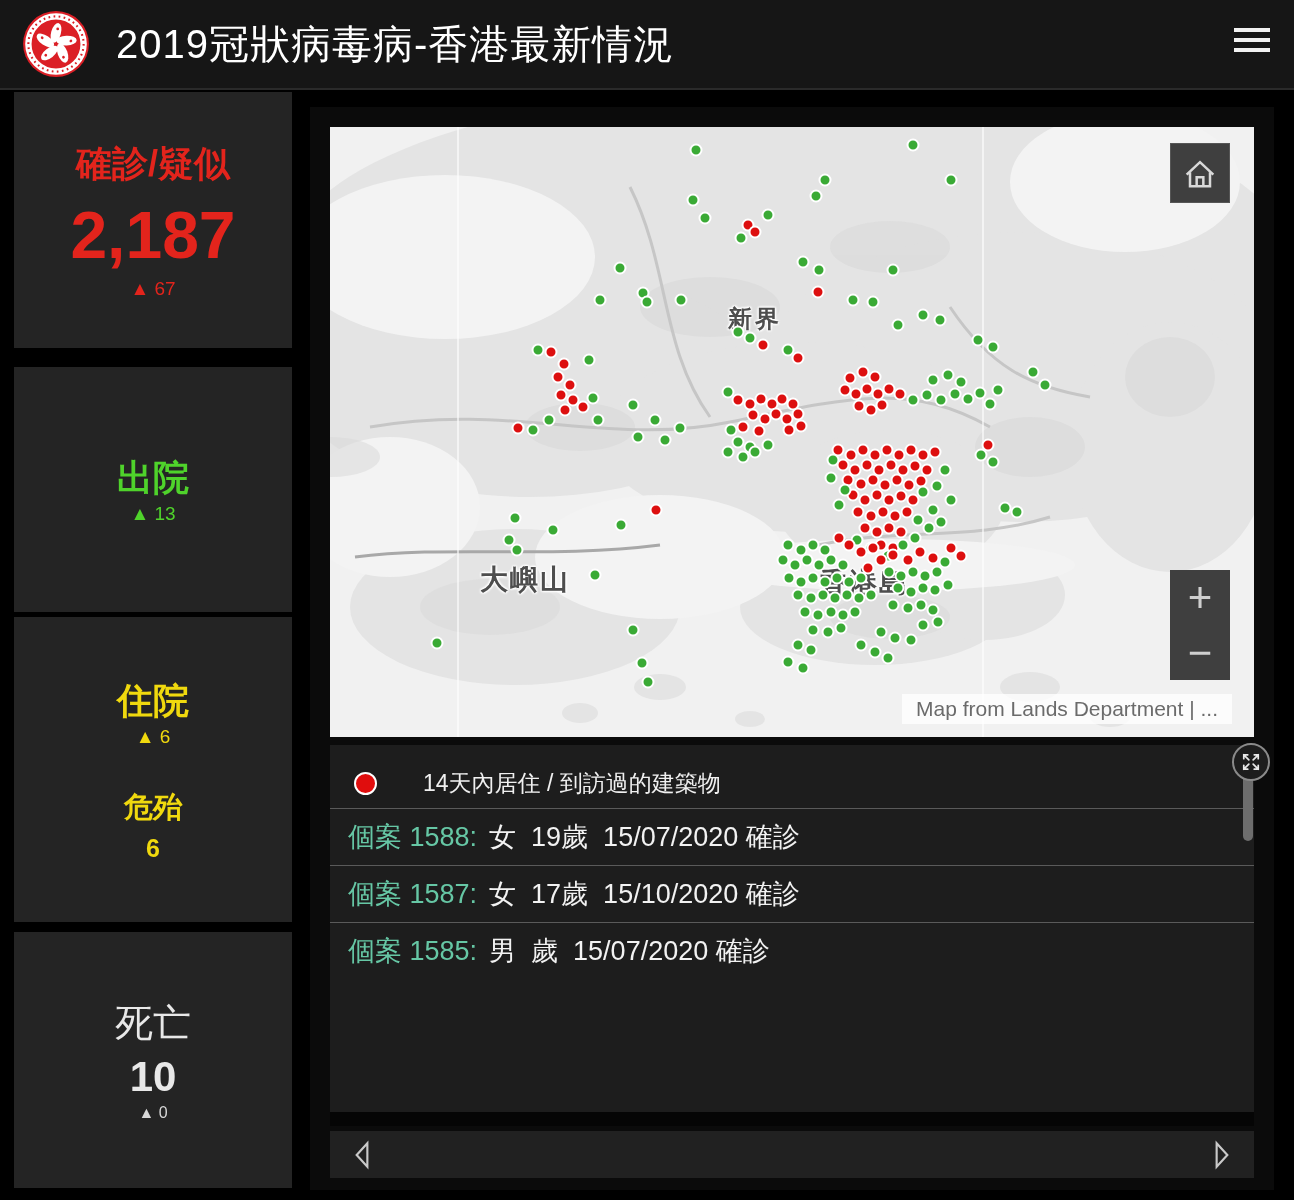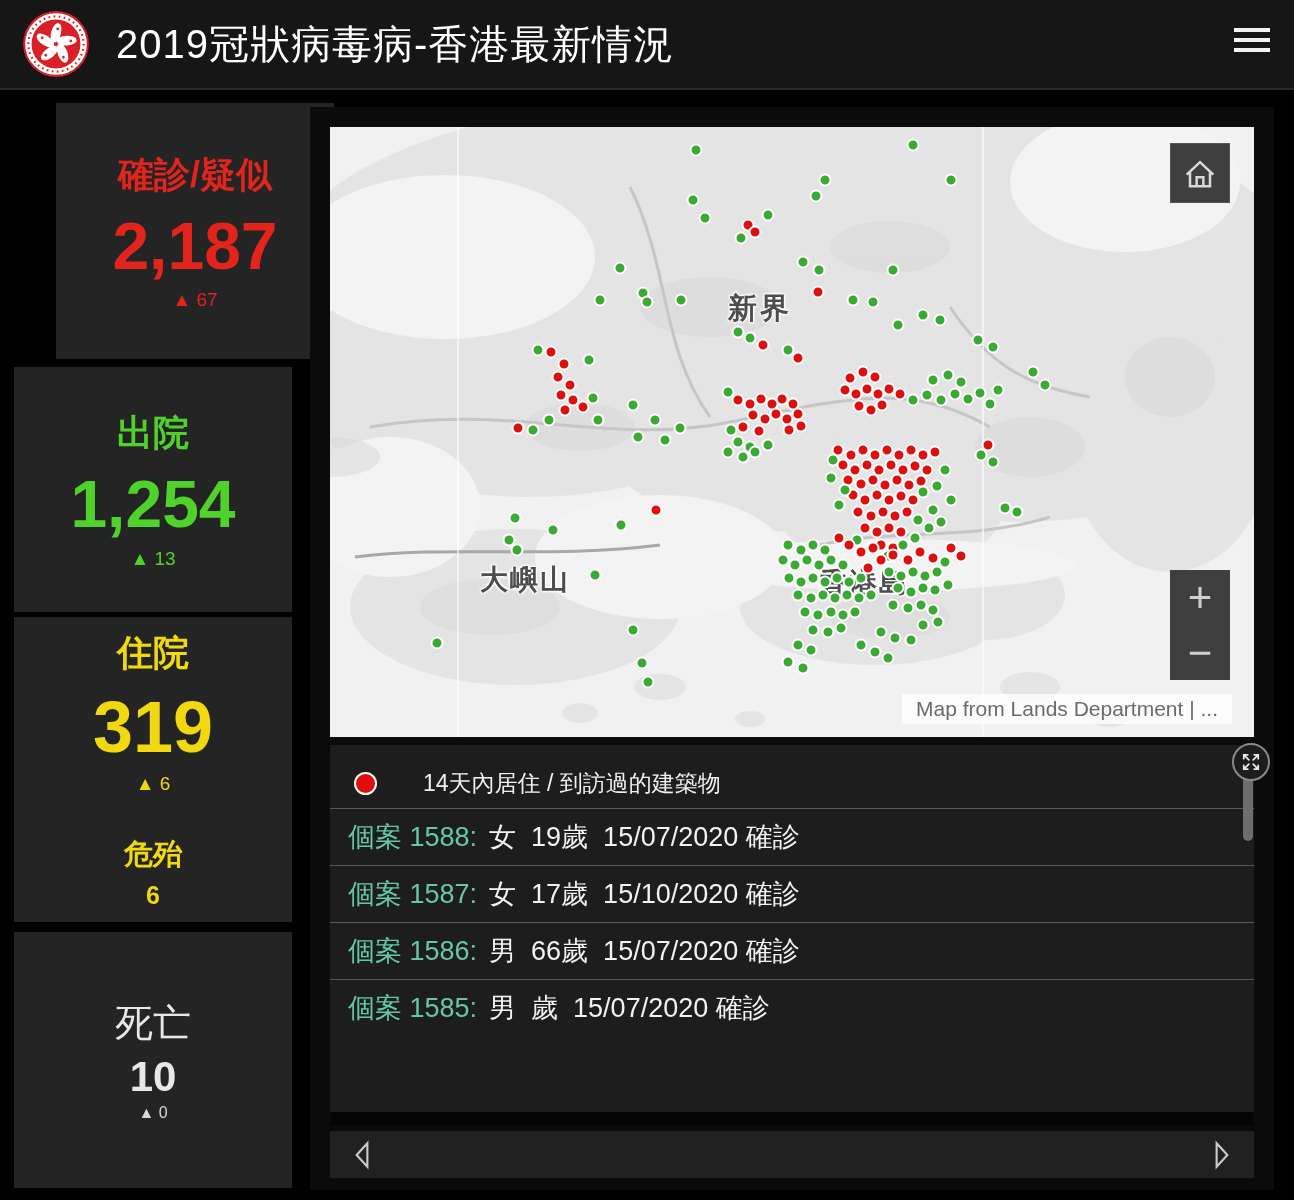--- a/index.html
+++ b/index.html
@@ -13,36 +13,36 @@
   .burger{position:absolute;right:22px;top:28px;width:38px;height:32px;cursor:pointer;}
   .burger span{display:block;width:36px;height:4px;background:#f2f2f2;margin:0 0 6px 0;}
   
   .card{position:absolute;left:14px;width:278px;background:#242424;
         display:flex;flex-direction:column;align-items:center;justify-content:center;text-align:center;}
   .card .lbl{font-size:36px;font-weight:700;}
   .card .val{font-size:66px;font-weight:700;line-height:1.05;margin:12px 0 8px;}
   .card .dlt{font-size:19px;font-weight:400;}
   .c-red{color:#e3241c;} .c-grn{color:#4fd32b;} .c-yel{color:#f0d90e;}
   .c-wht{color:#e8e8e8;}
-  #card1{top:103px;height:256px;margin-left:42px;} #card2{top:367px;height:245px;}
+  #card1{top:92px;height:256px;} #card2{top:367px;height:245px;}
   #card3{top:617px;height:305px;} #card4{top:932px;height:256px;}
   #card3 .val{font-size:72px;}
   #card3 .sublbl{font-size:29px;font-weight:700;margin-top:40px;}
   #card3 .subval{font-size:25px;font-weight:700;margin-top:6px;}
   #card4 .lbl{font-weight:400;font-size:38px;}
   #card4 .val{font-size:42px;margin:6px 0 4px;}
   #card4 .dlt{font-size:16px;color:#d8d8d8;}
   
   .rightpane{position:absolute;left:310px;top:107px;width:964px;height:1083px;background:#0b0b0b;}
   
   .map{position:absolute;left:20px;top:20px;width:924px;height:610px;background:#f0f0f0;overflow:hidden;}
   .map svg.base{position:absolute;left:0;top:0;}
   .maplabel{position:absolute;color:#4d4d4d;font-weight:700;
             text-shadow:-1px -1px 2px #fff,1px -1px 2px #fff,-1px 1px 2px #fff,1px 1px 2px #fff;}
-  #lbl-nt{left:398px;top:162px;font-size:29px;letter-spacing:3px;}
+  #lbl-nt{left:398px;top:176px;font-size:24px;letter-spacing:3px;}
   #lbl-lantau{left:150px;top:434px;font-size:28px;letter-spacing:2px;}
   #lbl-hki{left:489px;top:437px;font-size:28px;letter-spacing:2px;}
   .dot{position:absolute;width:13px;height:13px;border-radius:50%;border:2px solid #fff;
        box-sizing:border-box;transform:translate(-50%,-50%);}
   .dr{background:#dd0f0f;} .dg{background:#3aaa35;}
   .homebtn{position:absolute;left:840px;top:16px;width:60px;height:60px;background:#3f3f3f;
            border:1px solid #565656;box-sizing:border-box;display:flex;align-items:center;justify-content:center;cursor:pointer;}
   .zoomctl{position:absolute;left:840px;top:443px;width:60px;height:110px;background:#3f3f3f;
            display:flex;flex-direction:column;}
   .zoomctl div{flex:1;display:flex;align-items:center;justify-content:center;
@@ -116,26 +116,24 @@
     </div>
   </div>
 
   <div class="card" id="card1">
     <div class="lbl c-red">確診/疑似</div>
     <div class="val c-red">2,187</div>
     <div class="dlt c-red">▲ 67</div>
   </div>
   <div class="card" id="card2">
     <div class="lbl c-grn">出院</div>
-    <div class="val c-grn">1,254</div>
     <div class="dlt c-grn">▲ 13</div>
   </div>
   <div class="card" id="card3">
     <div class="lbl c-yel">住院</div>
-    <div class="val c-yel">319</div>
     <div class="dlt c-yel">▲ 6</div>
     <div class="sublbl c-yel">危殆</div>
     <div class="subval c-yel">6</div>
   </div>
   <div class="card" id="card4">
     <div class="lbl c-wht">死亡</div>
     <div class="val c-wht">10</div>
     <div class="dlt">▲ 0</div>
   </div>
 
@@ -465,24 +463,20 @@
       </div>
       <div class="caserow">
         <span class="cid">個案 1588:</span>
         <span class="cdetail">女  19歲  15/07/2020 確診</span>
       </div>
       <div class="caserow">
         <span class="cid">個案 1587:</span>
         <span class="cdetail">女  17歲  15/10/2020 確診</span>
       </div>
       <div class="caserow">
-        <span class="cid">個案 1586:</span>
-        <span class="cdetail">男  66歲  15/07/2020 確診</span>
-      </div>
-      <div class="caserow">
         <span class="cid">個案 1585:</span>
         <span class="cdetail">男  歲  15/07/2020 確診</span>
       </div>
       <div class="vscroll">
           <div class="thumb"></div>
         </div>
       <div class="hstrip"></div>
     </div>
 
     <div class="expand">

